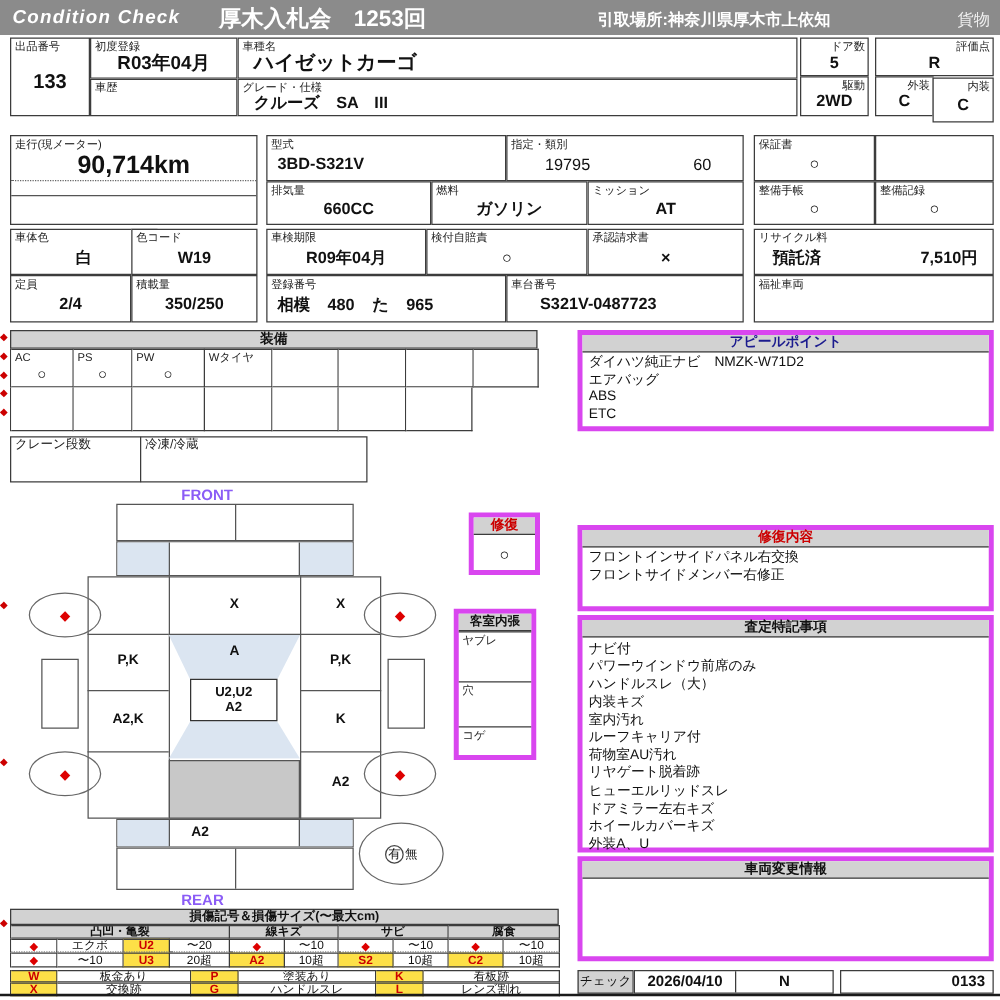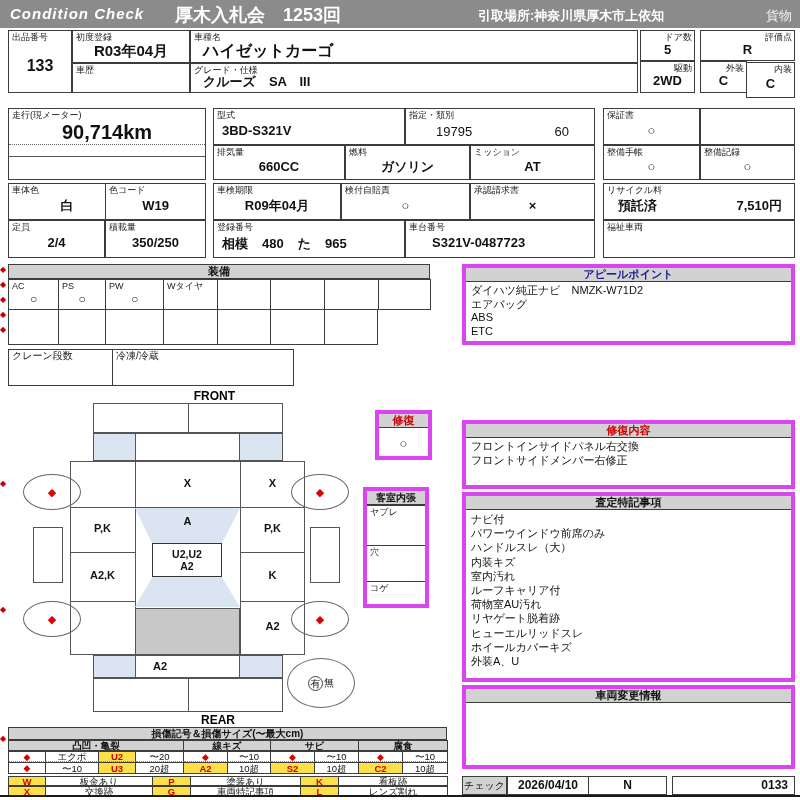--- a/index.html
+++ b/index.html
@@ -20,21 +20,21 @@
 .eqrow{position:absolute;display:flex;border-left:1px solid #3c3c3c;}
 .eqcell{border:1px solid #3c3c3c;border-left:none;position:relative;background:#fff;}
 .eqcell .mk{position:absolute;left:0;right:0;top:12px;text-align:center;font-weight:bold;font-size:12px;}
 .panel{position:absolute;border:4px solid #d946ef;background:#fff;}
 .ph{background:#d2d2d2;border-bottom:1px solid #3c3c3c;text-align:center;font-weight:bold;font-size:11px;height:14px;line-height:13px;}
 .pb{padding:2px 5px;}
 .pline{font-size:11px;line-height:13.5px;white-space:pre;}
 .asmt .pline{line-height:14.2px;}
 .red{color:#c00;}
 .navy{color:#1b1b8e;}
-.dirlbl{position:absolute;font-weight:bold;font-size:12px;color:#000000;text-align:right;}
+.dirlbl{position:absolute;font-weight:bold;font-size:12px;color:#8b5cf6;text-align:left;}
 .dline{position:absolute;background:#555;}
 .dbox{position:absolute;border:1px solid #555;background:transparent;}
 .dlabel{position:absolute;font-weight:bold;font-size:11px;text-align:center;white-space:pre;}
 .trap{position:absolute;background:#dbe5f1;}
 .wheel{position:absolute;border:1px solid #666;border-radius:50%;display:flex;align-items:center;justify-content:center;}
 .wheel span{color:#d00;font-size:11px;}
 .band{position:absolute;border:1px solid #555;display:flex;}
 .band .corner{width:42px;background:#dbe5f1;}
 .band .corner.r{border-left:1px solid #555;border-right:none;}
 .band .corner.l{border-right:1px solid #555;}
@@ -259,20 +259,21 @@
     <div class="pb">
         <div class="pline">ナビ付</div>
         <div class="pline">パワーウインドウ前席のみ</div>
         <div class="pline">ハンドルスレ（大）</div>
         <div class="pline">内装キズ</div>
         <div class="pline">室内汚れ</div>
         <div class="pline">ルーフキャリア付</div>
         <div class="pline">荷物室AU汚れ</div>
         <div class="pline">リヤゲート脱着跡</div>
         <div class="pline">ヒューエルリッドスレ</div>
+        <div class="pline">ドアミラー左右キズ</div>
         <div class="pline">ホイールカバーキズ</div>
         <div class="pline">外装A、U</div>
       </div>
   </div>
   <div class="panel" style="left:462px;top:685px;width:333px;height:84px">
     <div class="ph">車両変更情報</div>
   </div>
 
   <div class="box" style="left:462px;top:776px;width:45px;height:19px;background:#d2d2d2">
     <div style="font-size:10px;text-align:center;line-height:17px">チェック</div>
@@ -413,21 +414,21 @@
     <div class="lcell" style="width:107px;height:10px;line-height:9px">板金あり</div>
     <div class="lcell code" style="width:38px;height:10px;line-height:9px">P</div>
     <div class="lcell" style="width:110px;height:10px;line-height:9px">塗装あり</div>
     <div class="lcell code" style="width:38px;height:10px;line-height:9px">K</div>
     <div class="lcell" style="width:109px;height:10px;line-height:9px">看板跡</div>
   </div>
   <div class="legrow" style="left:8px;top:786px">
     <div class="lcell code" style="width:37px;height:11px;line-height:10px">X</div>
     <div class="lcell" style="width:107px;height:11px;line-height:10px">交換跡</div>
     <div class="lcell code" style="width:38px;height:11px;line-height:10px">G</div>
-    <div class="lcell" style="width:110px;height:11px;line-height:10px">車両特記事項</div>
+    <div class="lcell" style="width:110px;height:11px;line-height:10px">ハンドルスレ</div>
     <div class="lcell code" style="width:38px;height:11px;line-height:10px">L</div>
     <div class="lcell" style="width:109px;height:11px;line-height:10px">レンズ割れ</div>
   </div>
 
   <div class="mdot" style="left:0;top:266px">◆</div>
   <div class="mdot" style="left:0;top:281px">◆</div>
   <div class="mdot" style="left:0;top:296px">◆</div>
   <div class="mdot" style="left:0;top:311px">◆</div>
   <div class="mdot" style="left:0;top:326px">◆</div>
   <div class="mdot" style="left:0;top:480px">◆</div>

